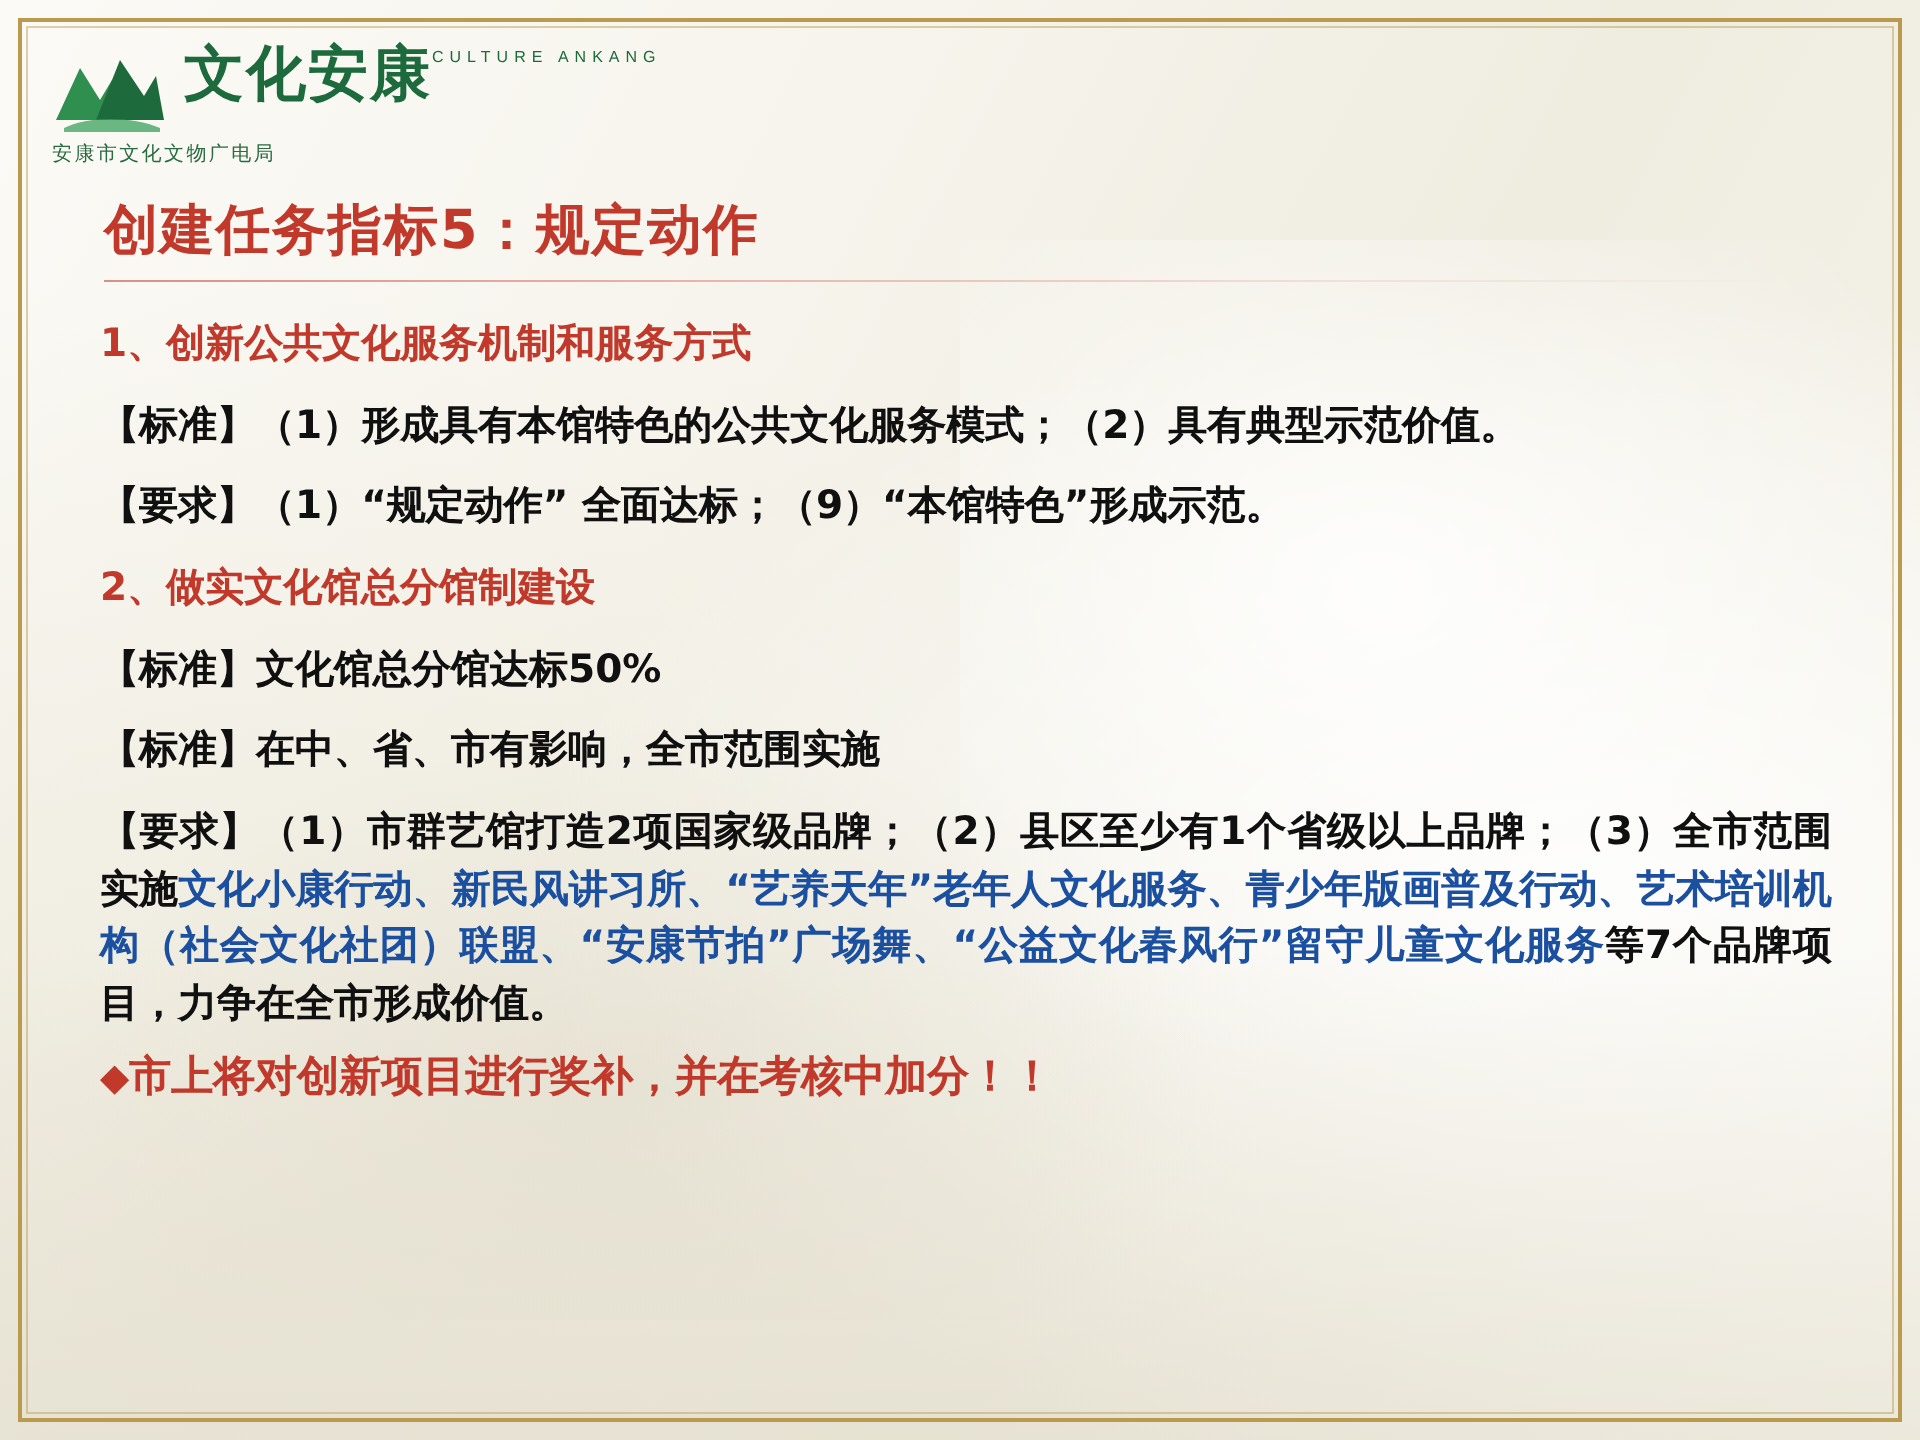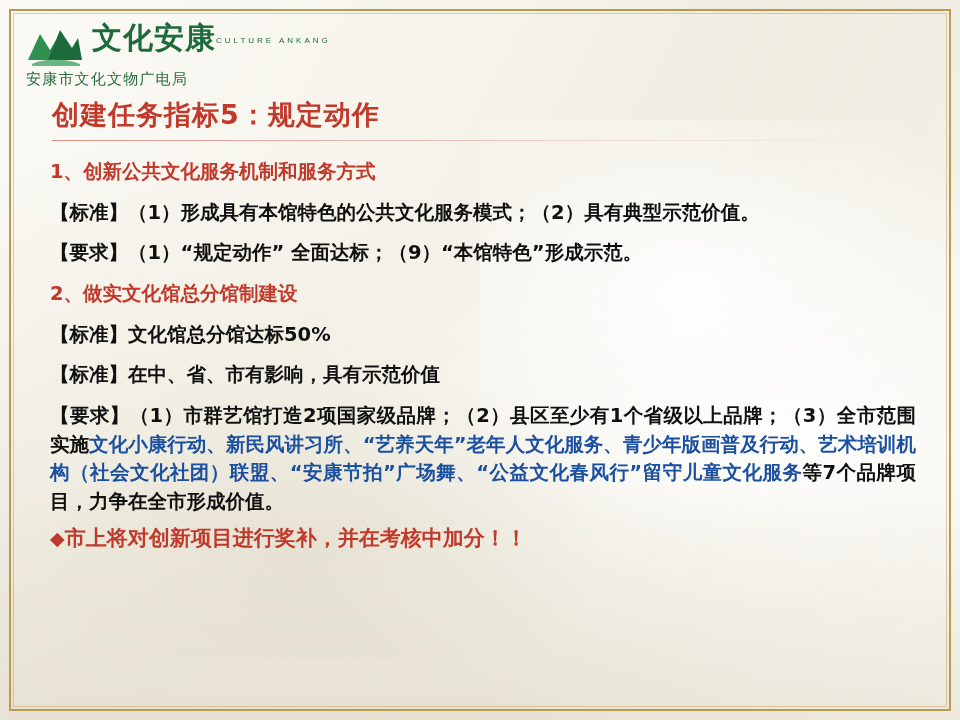--- a/index.html
+++ b/index.html
@@ -89,26 +89,26 @@
     font-weight: bold;
     color: #1d6a3c;
     letter-spacing: 1px;
     line-height: 1.05;
   }
   .logo-en {
     font-family: "Liberation Sans", sans-serif;
     font-size: 8px;
     color: #1d6a3c;
     letter-spacing: 3px;
-    margin-top: 14px;
+    margin-top: 2px;
   }
   .logo-sub {
     position: absolute;
     left: 26px; top: 70px;
-    font-size: 15px;
+    font-size: 10px;
     color: #2a6b42;
     letter-spacing: 1.2px;
     white-space: nowrap;
   }
 
   
   .title {
     position: absolute;
     left: 52px; top: 97px;
     font-family: "DejaVu Sans", "Liberation Sans", sans-serif;
@@ -182,19 +182,19 @@
 
   <div class="body">
 
     <div class="p heading">1、创新公共文化服务机制和服务方式</div>
     <div class="p">【标准】（1）形成具有本馆特色的公共文化服务模式；（2）具有典型示范价值。</div>
     <div class="p">【要求】（1）“规定动作” 全面达标；（9）“本馆特色”形成示范。</div>
 
     <div class="p heading">2、做实文化馆总分馆制建设</div>
     <div class="p">【标准】文化馆总分馆达标50%</div>
 
-    <div class="p">【标准】在中、省、市有影响，具有示范价值</div>
+    <div class="p">【标准】在中、省、市有影响，全市范围实施</div>
     <div class="p"><span>【要求】（1）市群艺馆打造2项国家级品牌；（2）县区至少有1个省级以上品牌；（3）全市范围实施</span><span class="blue">文化小康行动、新民风讲习所、“艺养天年”老年人文化服务、青少年版画普及行动、艺术培训机构（社会文化社团）联盟、“安康节拍”广场舞、“公益文化春风行”留守儿童文化服务</span><span>等7个品牌项目，力争在全市形成价值。</span></div>
 
     <div class="p final"><span class="diamond">◆</span><span>市上将对创新项目进行奖补，并在考核中加分！！</span></div>
 
   </div>
 </div>
 
 </body></html>

